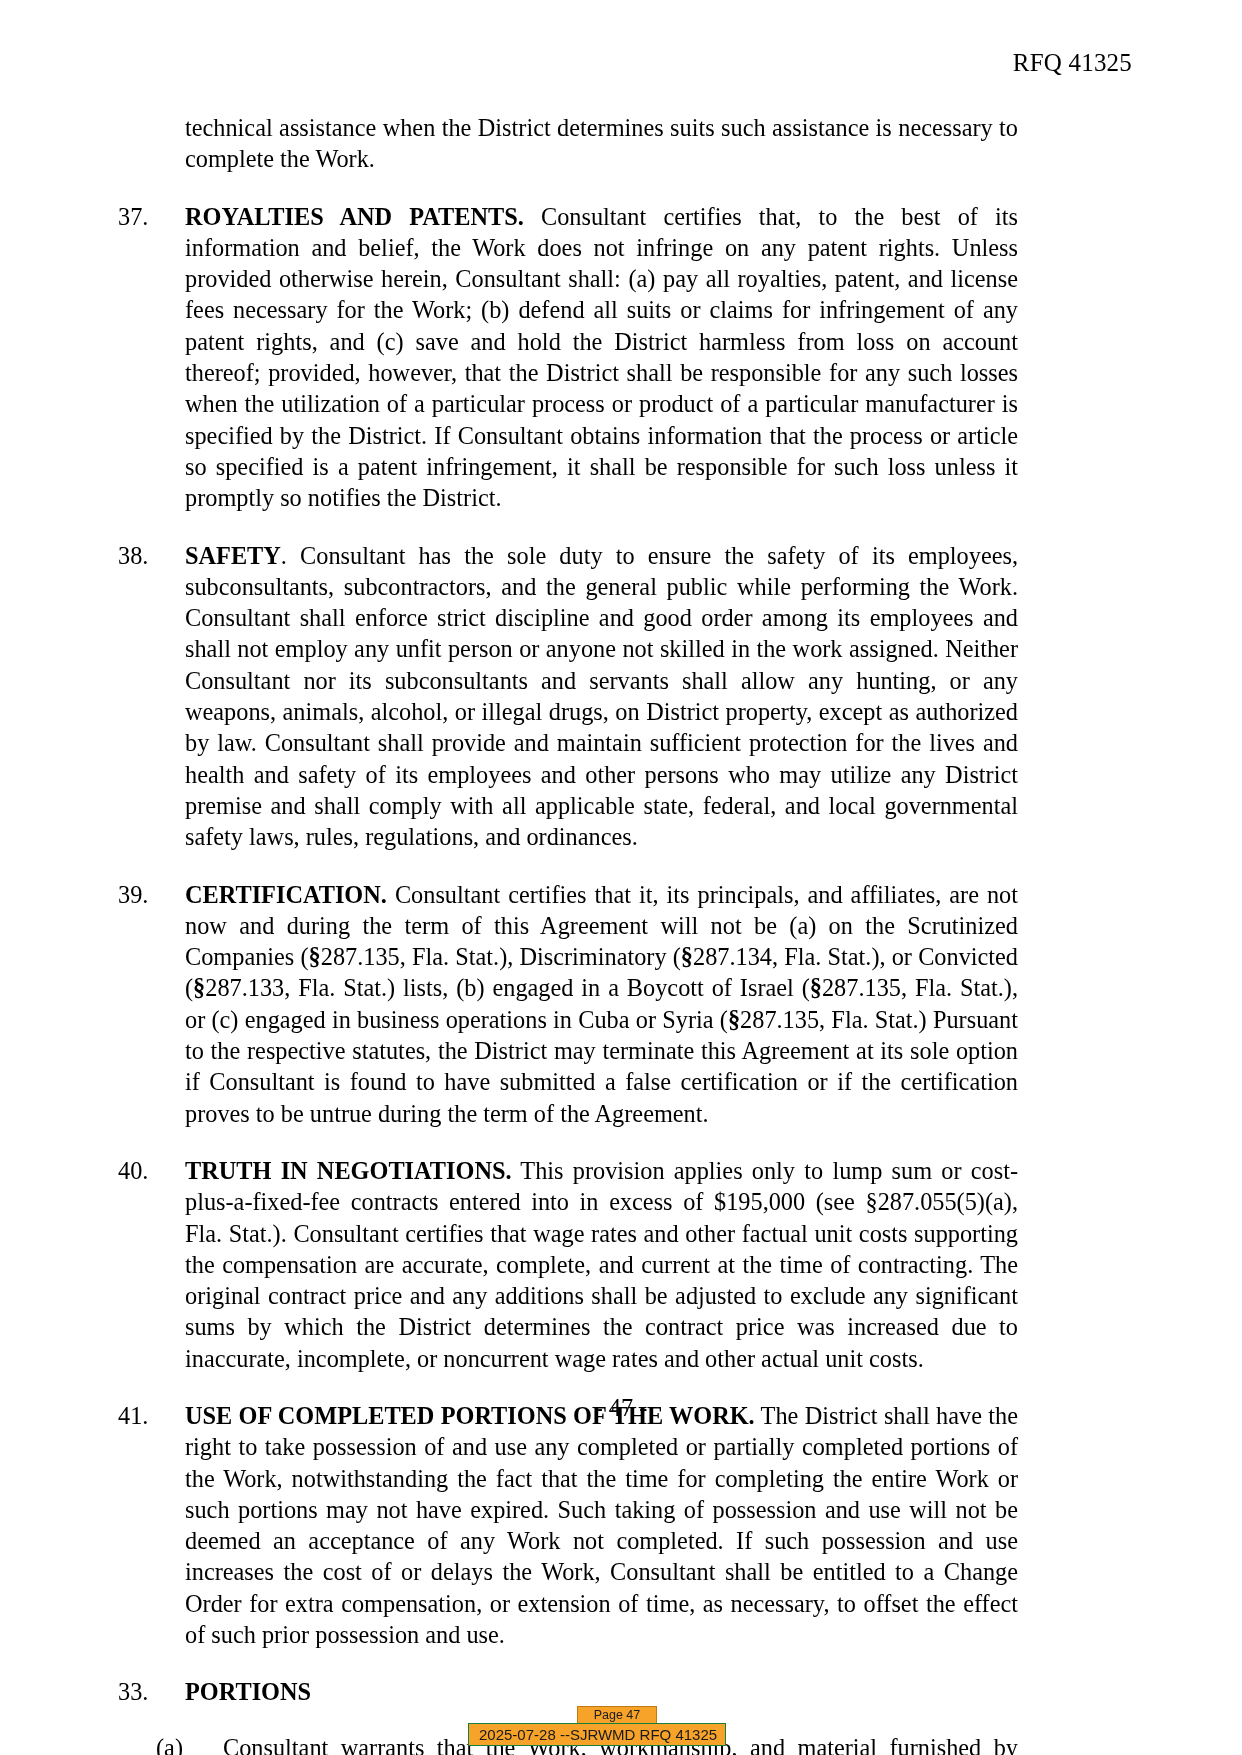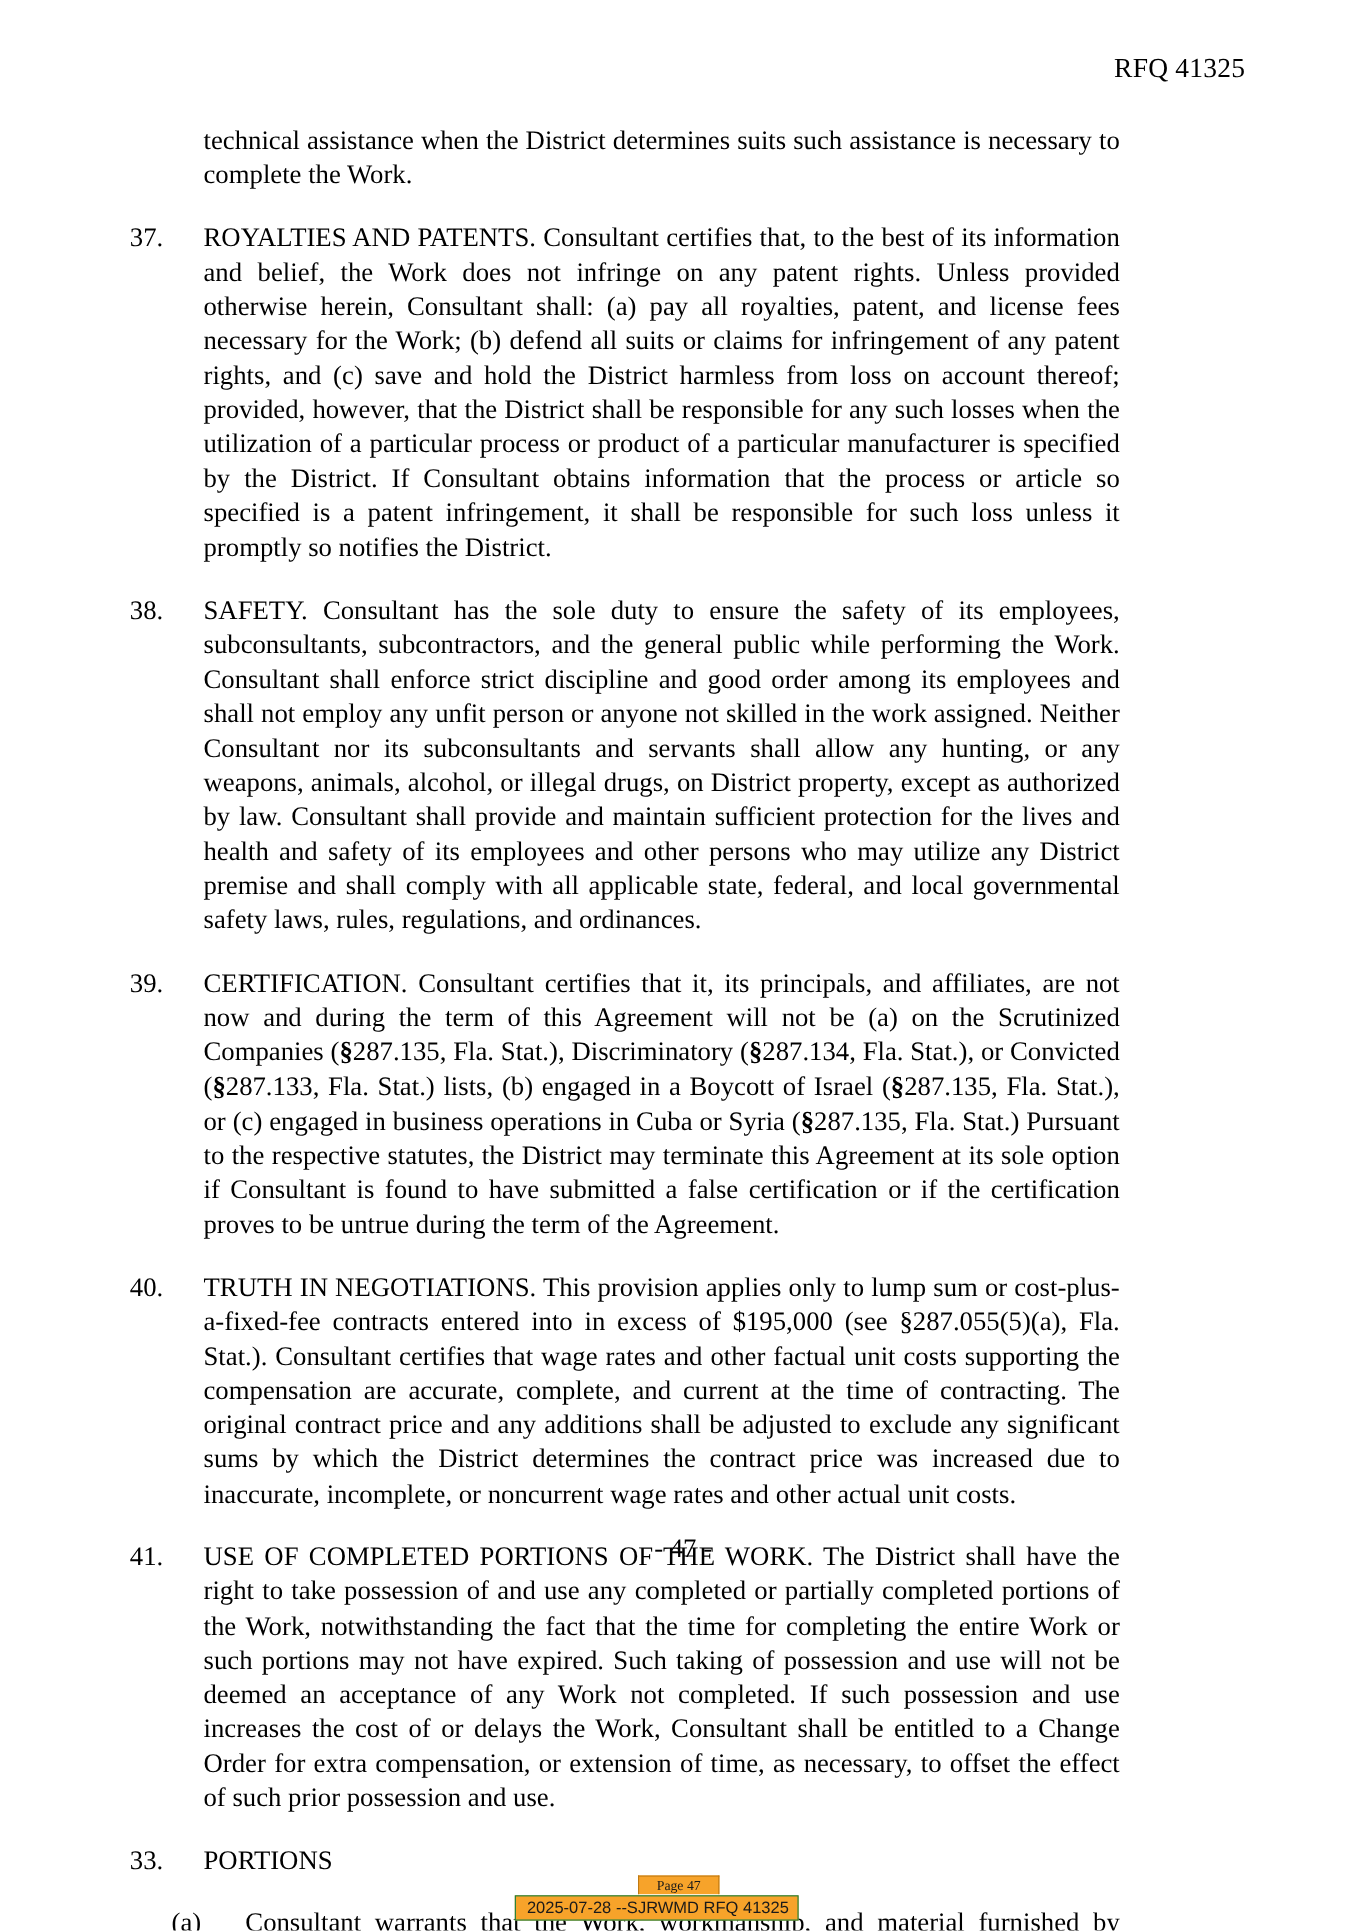--- a/index.html
+++ b/index.html
@@ -61,21 +61,21 @@
   }
   .clause-num {
     position: absolute;
     left: 0;
     top: 0;
     width: 52px;
     text-align: left;
     font-weight: normal;
   }
   .clause-title {
-    font-weight: normal;
+    font-weight: bold;
   }
   
   .subclause {
     position: relative;
     margin: 0 0 26px 0;
     padding-left: 67px;
     margin-left: 38px;
   }
   .subclause-num {
     position: absolute;
@@ -107,21 +107,21 @@
     left: 0;
     width: 1242px;
     text-align: center;
   }
   .stamp-tab {
     display: inline-block;
     background: #f7a32a;
     border: 1px solid #c07a12;
     border-bottom: none;
     color: #1a1a1a;
-    font-family: Liberation Serif, serif;
+    font-family: Liberation Sans, sans-serif;
     font-size: 12.5px;
     line-height: 15px;
     padding: 1px 16px 0 16px;
     position: relative;
     left: -4px;
   }
   .stamp-bar {
     display: block;
     background: #f7a32a;
     border: 1px solid #15803d;

